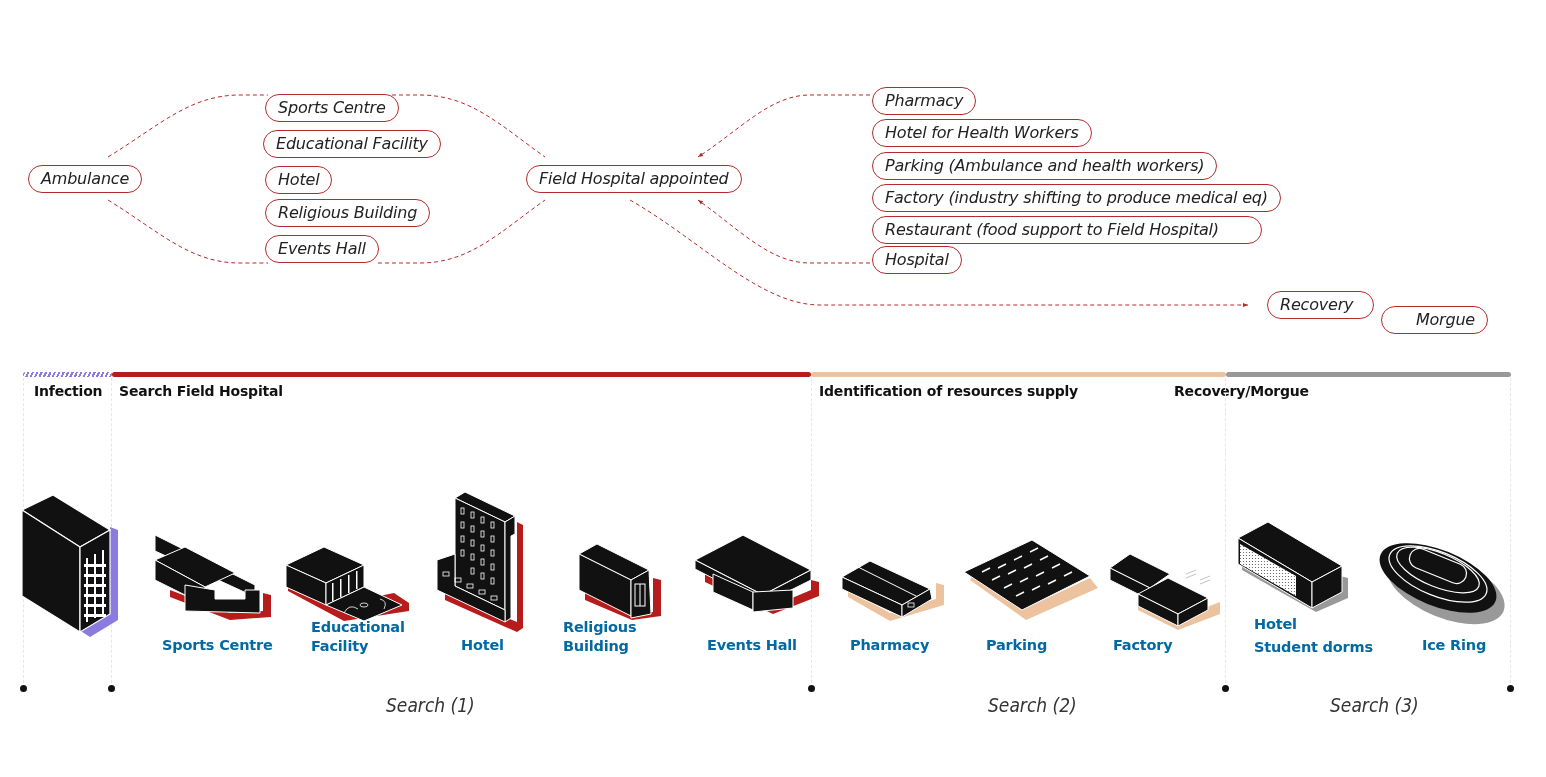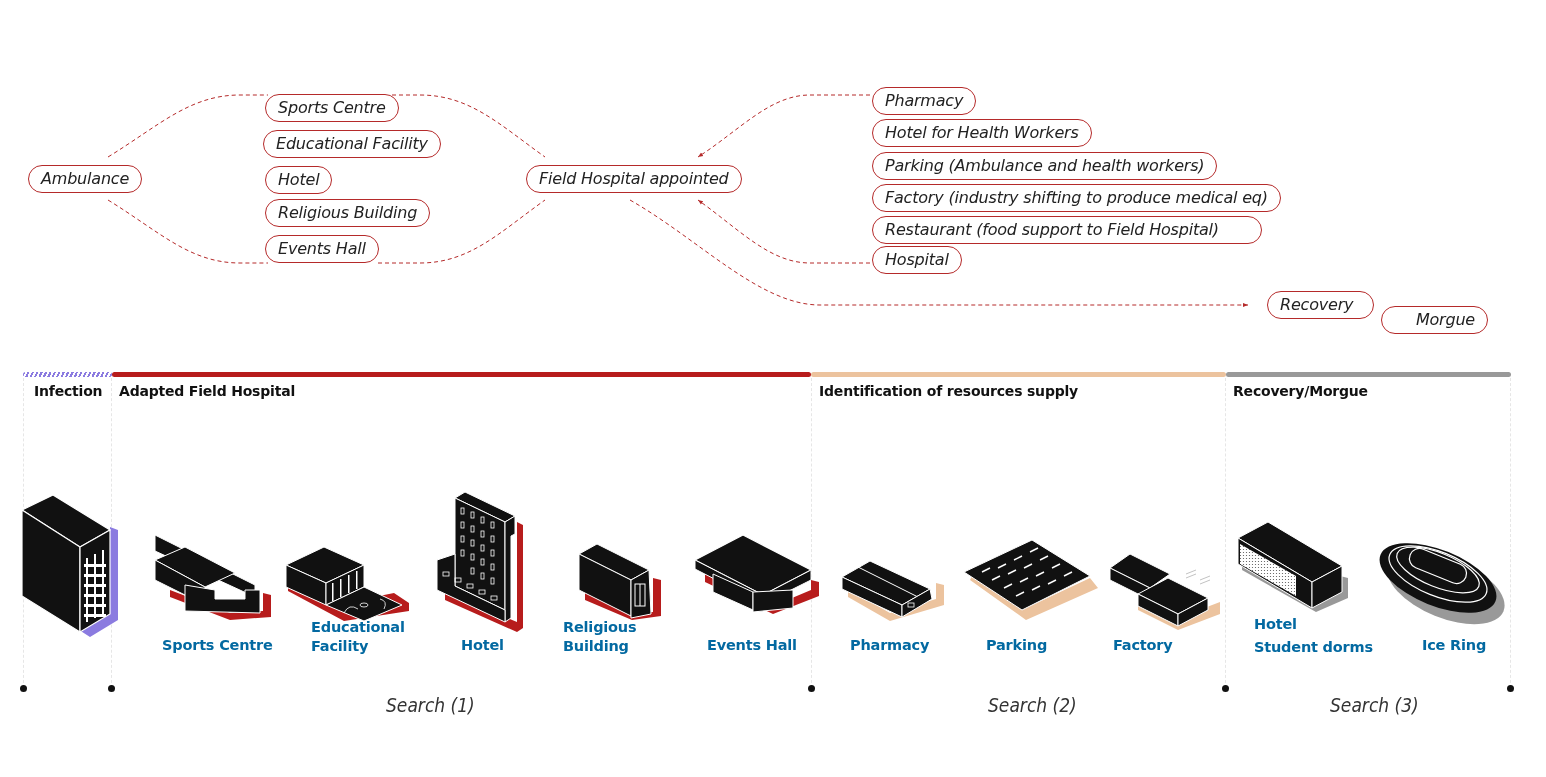--- a/index.html
+++ b/index.html
@@ -53,23 +53,23 @@
 
 <div class="pill" style="left:1267px;top:291px;width:107px;text-align:left;">Recovery</div>
 <div class="pill" style="left:1381px;top:306px;width:107px;text-align:right;">Morgue</div>
 
 <div class="bar" style="left:23px;width:89px;background:repeating-linear-gradient(115deg,#8b7be0 0 2px,#ffffff 2px 4px);"></div>
 <div class="bar" style="left:112px;width:699px;background:#b71c1c;"></div>
 <div class="bar" style="left:811px;width:415px;background:#ecc39e;"></div>
 <div class="bar" style="left:1226px;width:285px;background:#999999;"></div>
 
 <div class="phase-label" style="left:34px;">Infection</div>
-<div class="phase-label" style="left:119px;">Adapted Field Hospital</div>
+<div class="phase-label" style="left:119px;">Search Field Hospital</div>
 <div class="phase-label" style="left:819px;text-align:center;">Identification of resources supply</div>
-<div class="phase-label" style="left:1233px;">Recovery/Morgue</div>
+<div class="phase-label" style="left:1174px;">Recovery/Morgue</div>
 
 <div class="vdash" style="left:23px;"></div>
 <div class="vdash" style="left:111px;"></div>
 <div class="vdash" style="left:811px;"></div>
 <div class="vdash" style="left:1225px;"></div>
 <div class="vdash" style="left:1510px;"></div>
 
 <div class="dot" style="left:20px;"></div>
 <div class="dot" style="left:108px;"></div>
 <div class="dot" style="left:808px;"></div>

